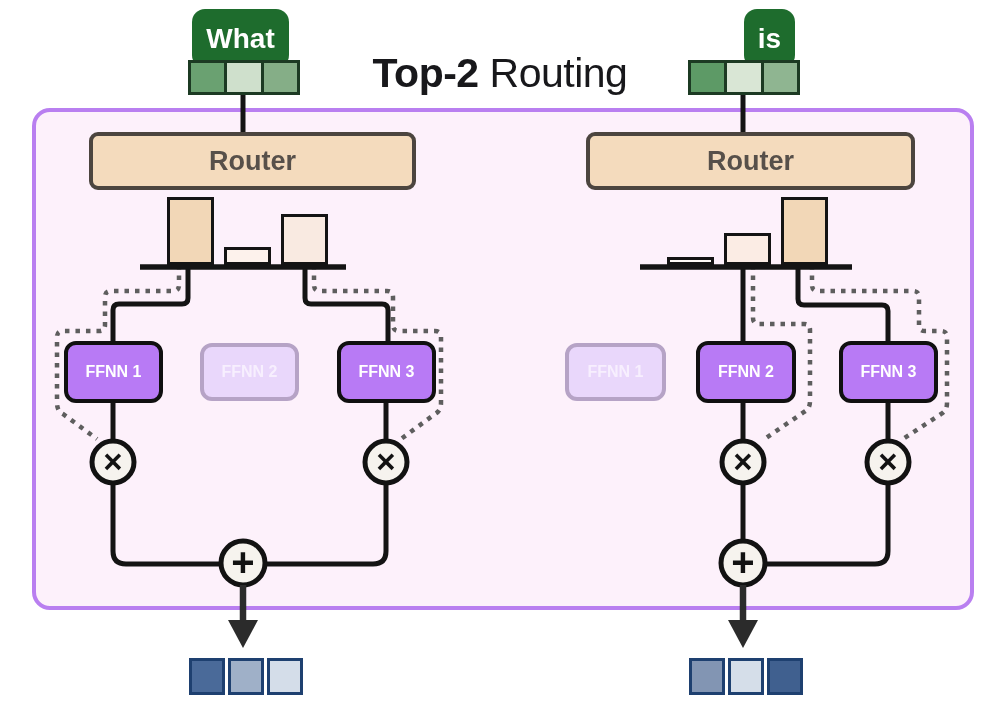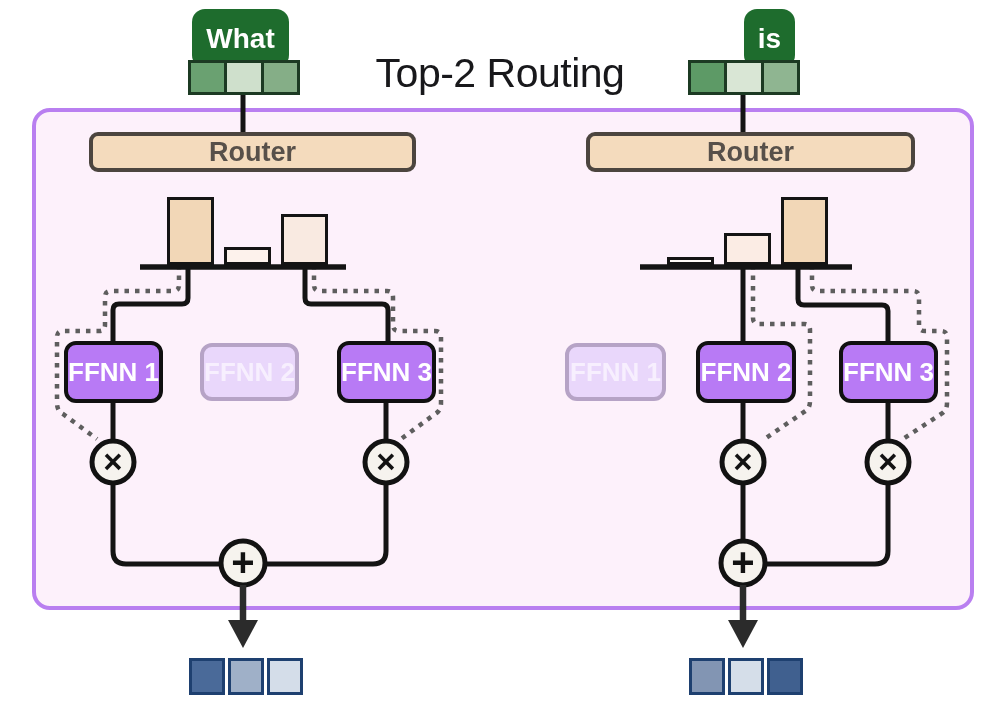--- a/index.html
+++ b/index.html
@@ -26,33 +26,33 @@
   .embed-green.g2 { left:688px; }
   .embed-green .sq { flex:1; }
   .embed-green .sq + .sq { border-left:3px solid #1c3a23; }
 
   
   .title {
     position:absolute; left:318px; top:50px; width:364px;
     text-align:center; font-size:41px; color:#18181b;
     letter-spacing:-0.5px; white-space:nowrap;
   }
-  .title .hl { font-weight:normal;margin-top:16px; }
+  .title .hl { font-weight:bold;margin-top:16px; }
   .title .rest { font-weight:normal;text-align:right; }
 
   
   .panel {
     position:absolute; left:32px; top:108px; width:942px; height:502px;
     border:4px solid #b97ff0; border-radius:18px;
     background:#fdf1fb;
   }
 
   
   .router {
-    position:absolute; top:132px; height:40px;
+    position:absolute; top:132px; height:58px;
     background:#f4dbbd; border:4px solid #4c453f; border-radius:9px;
     display:flex; align-items:center; justify-content:center;
     font-size:27px; font-weight:bold; color:#57504a;
   }
   .router.r1 { left:89px;  width:327px; }
   .router.r2 { left:586px; width:329px; }
 
   
   .chart {
     position:absolute; top:197px; height:68px;
@@ -60,21 +60,21 @@
   }
   .chart.c1 { left:167px; }
   .chart.c2 { left:667px; }
   .bar { width:47px; border:3px solid #141414; }
 
   
   .ffnn {
     position:absolute; top:341px; width:99px; height:62px;
     background:#b87af5; border:4px solid #101010; border-radius:12px;
     display:flex; align-items:center; justify-content:center;
-    font-size:26px; font-weight:bold; color:#ffffff; white-space:nowrap;
+    font-size:16px; font-weight:bold; color:#ffffff; white-space:nowrap;
   }
   .ffnn.faded {
     top:343px; height:58px;
     background:#e9d7fb; border:4px solid #b6a3c6; color:#f7effe;
   }
   .ffnn.u1e1 { left:64px; }
   .ffnn.u1e2 { left:200px; }
   .ffnn.u1e3 { left:337px; }
   .ffnn.u2e1 { left:565px; width:101px; }
   .ffnn.u2e2 { left:696px; width:100px; }

